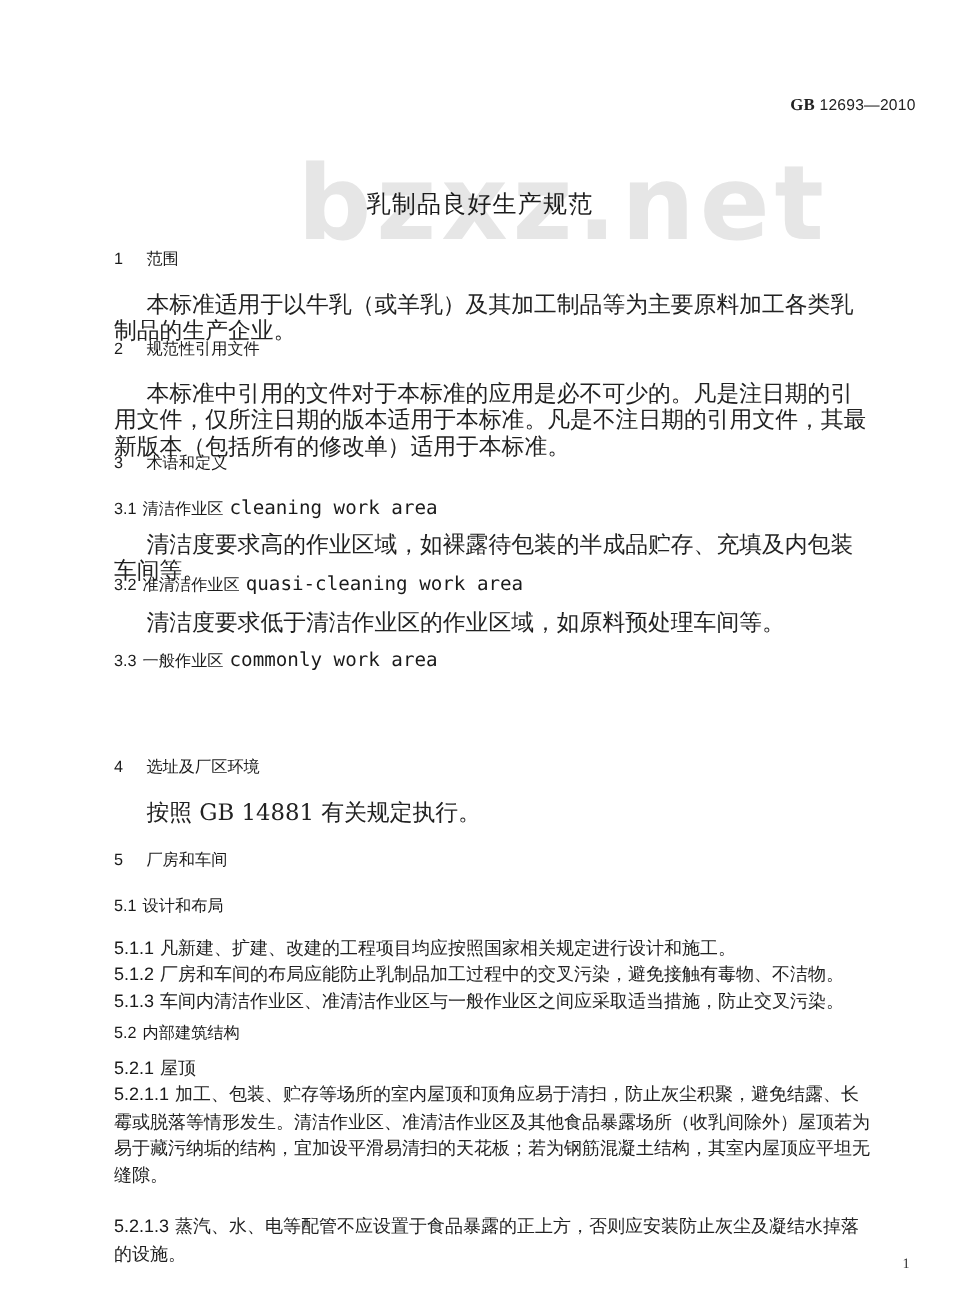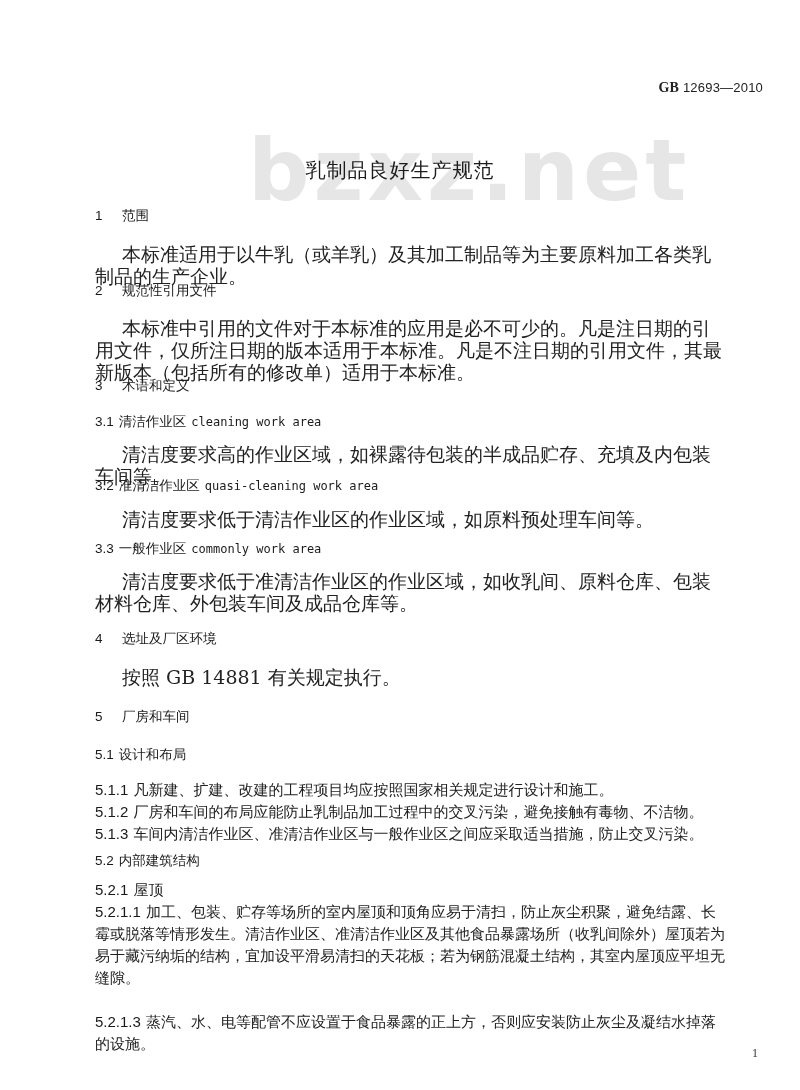--- a/index.html
+++ b/index.html
@@ -8,21 +8,21 @@
     .std-code { position: absolute; right: 77px; top: 80px; font-family: "Liberation Sans", sans-serif; font-size: 13px; color: #222; letter-spacing: 0.2px; }
     .std-code b { font-family: "Liberation Serif", serif; font-weight: bold; font-size: 14px; }
     .watermark { position: absolute; left: 200px; top: 127px; font-family: "DejaVu Sans", sans-serif; font-weight: bold; font-size: 86px; color: #e6e6e6; letter-spacing: 4px; line-height: 1; z-index: 0; margin-left: 48px; }
     .title { position: absolute; left: 0; width: 800px; text-align: center; font-family: "DejaVu Sans", sans-serif; font-size: 20px; color: #1c1c1c; z-index: 1; letter-spacing: 1px; }
     .t1 { top: 115px; }
     .t2 { top: 157px; }
     .h1 { position: absolute; left: 95px; font-family: "DejaVu Sans", sans-serif; font-size: 13.5px; color: #1a1a1a; white-space: nowrap; }
     .h1 .num { display: inline-block; width: 27px; font-family: "Liberation Sans", sans-serif; }
     .h2 { position: absolute; left: 95px; font-family: "DejaVu Sans", sans-serif; font-size: 13.5px; color: #1a1a1a; white-space: nowrap; }
     .h2 .num { font-family: "Liberation Sans", sans-serif; margin-right: 5px; }
-    .h2 .en { font-family: "DejaVu Sans Mono", monospace; font-size: 12px; margin-left: 5px; }
+    .h2 .en { font-family: "DejaVu Sans Mono", monospace; font-size: 16px; margin-left: 5px; }
     .p { position: absolute; left: 95px; width: 630px; font-family: "DejaVu Serif", serif; font-size: 19px; line-height: 22px; color: #222; }
     .indent { text-indent: 27px; }
     .cl { position: absolute; left: 95px; width: 630px; font-family: "DejaVu Serif", serif; font-size: 15px; line-height: 22px; color: #222; }
     .cl .num { font-family: "Liberation Sans", sans-serif; margin-right: 5px; color: #1a1a1a; }
     .pageno { position: absolute; right: 82px; top: 1046px; font-family: "Liberation Serif", serif; font-size: 12px; color: #333; }
   </style>
 </head>
 <body>
 
 <div class="page">
@@ -56,21 +56,20 @@
   <div class="p indent" style="top:443px">清洁度要求高的作业区域，如裸露待包装的半成品贮存、充填及内包装车间等。</div>
 
   <div class="h2" style="top:477px">
     <span class="num">3.2</span><span>准清洁作业区</span><span class="en">quasi-cleaning work area</span>
   </div>
   <div class="p indent" style="top:508px">清洁度要求低于清洁作业区的作业区域，如原料预处理车间等。</div>
 
   <div class="h2" style="top:540px">
     <span class="num">3.3</span><span>一般作业区</span><span class="en">commonly work area</span>
   </div>
-  <div class="p indent" style="top:570px">清洁度要求低于准清洁作业区的作业区域，如收乳间、原料仓库、包装材料仓库、外包装车间及成品仓库等。</div>
 
   <div class="h1" style="top:630px">
     <span class="num">4</span><span>选址及厂区环境</span>
   </div>
   <div class="p indent" style="top:666px">按照 GB 14881 有关规定执行。</div>
 
   <div class="h1" style="top:708px">
     <span class="num">5</span><span>厂房和车间</span>
   </div>
 

